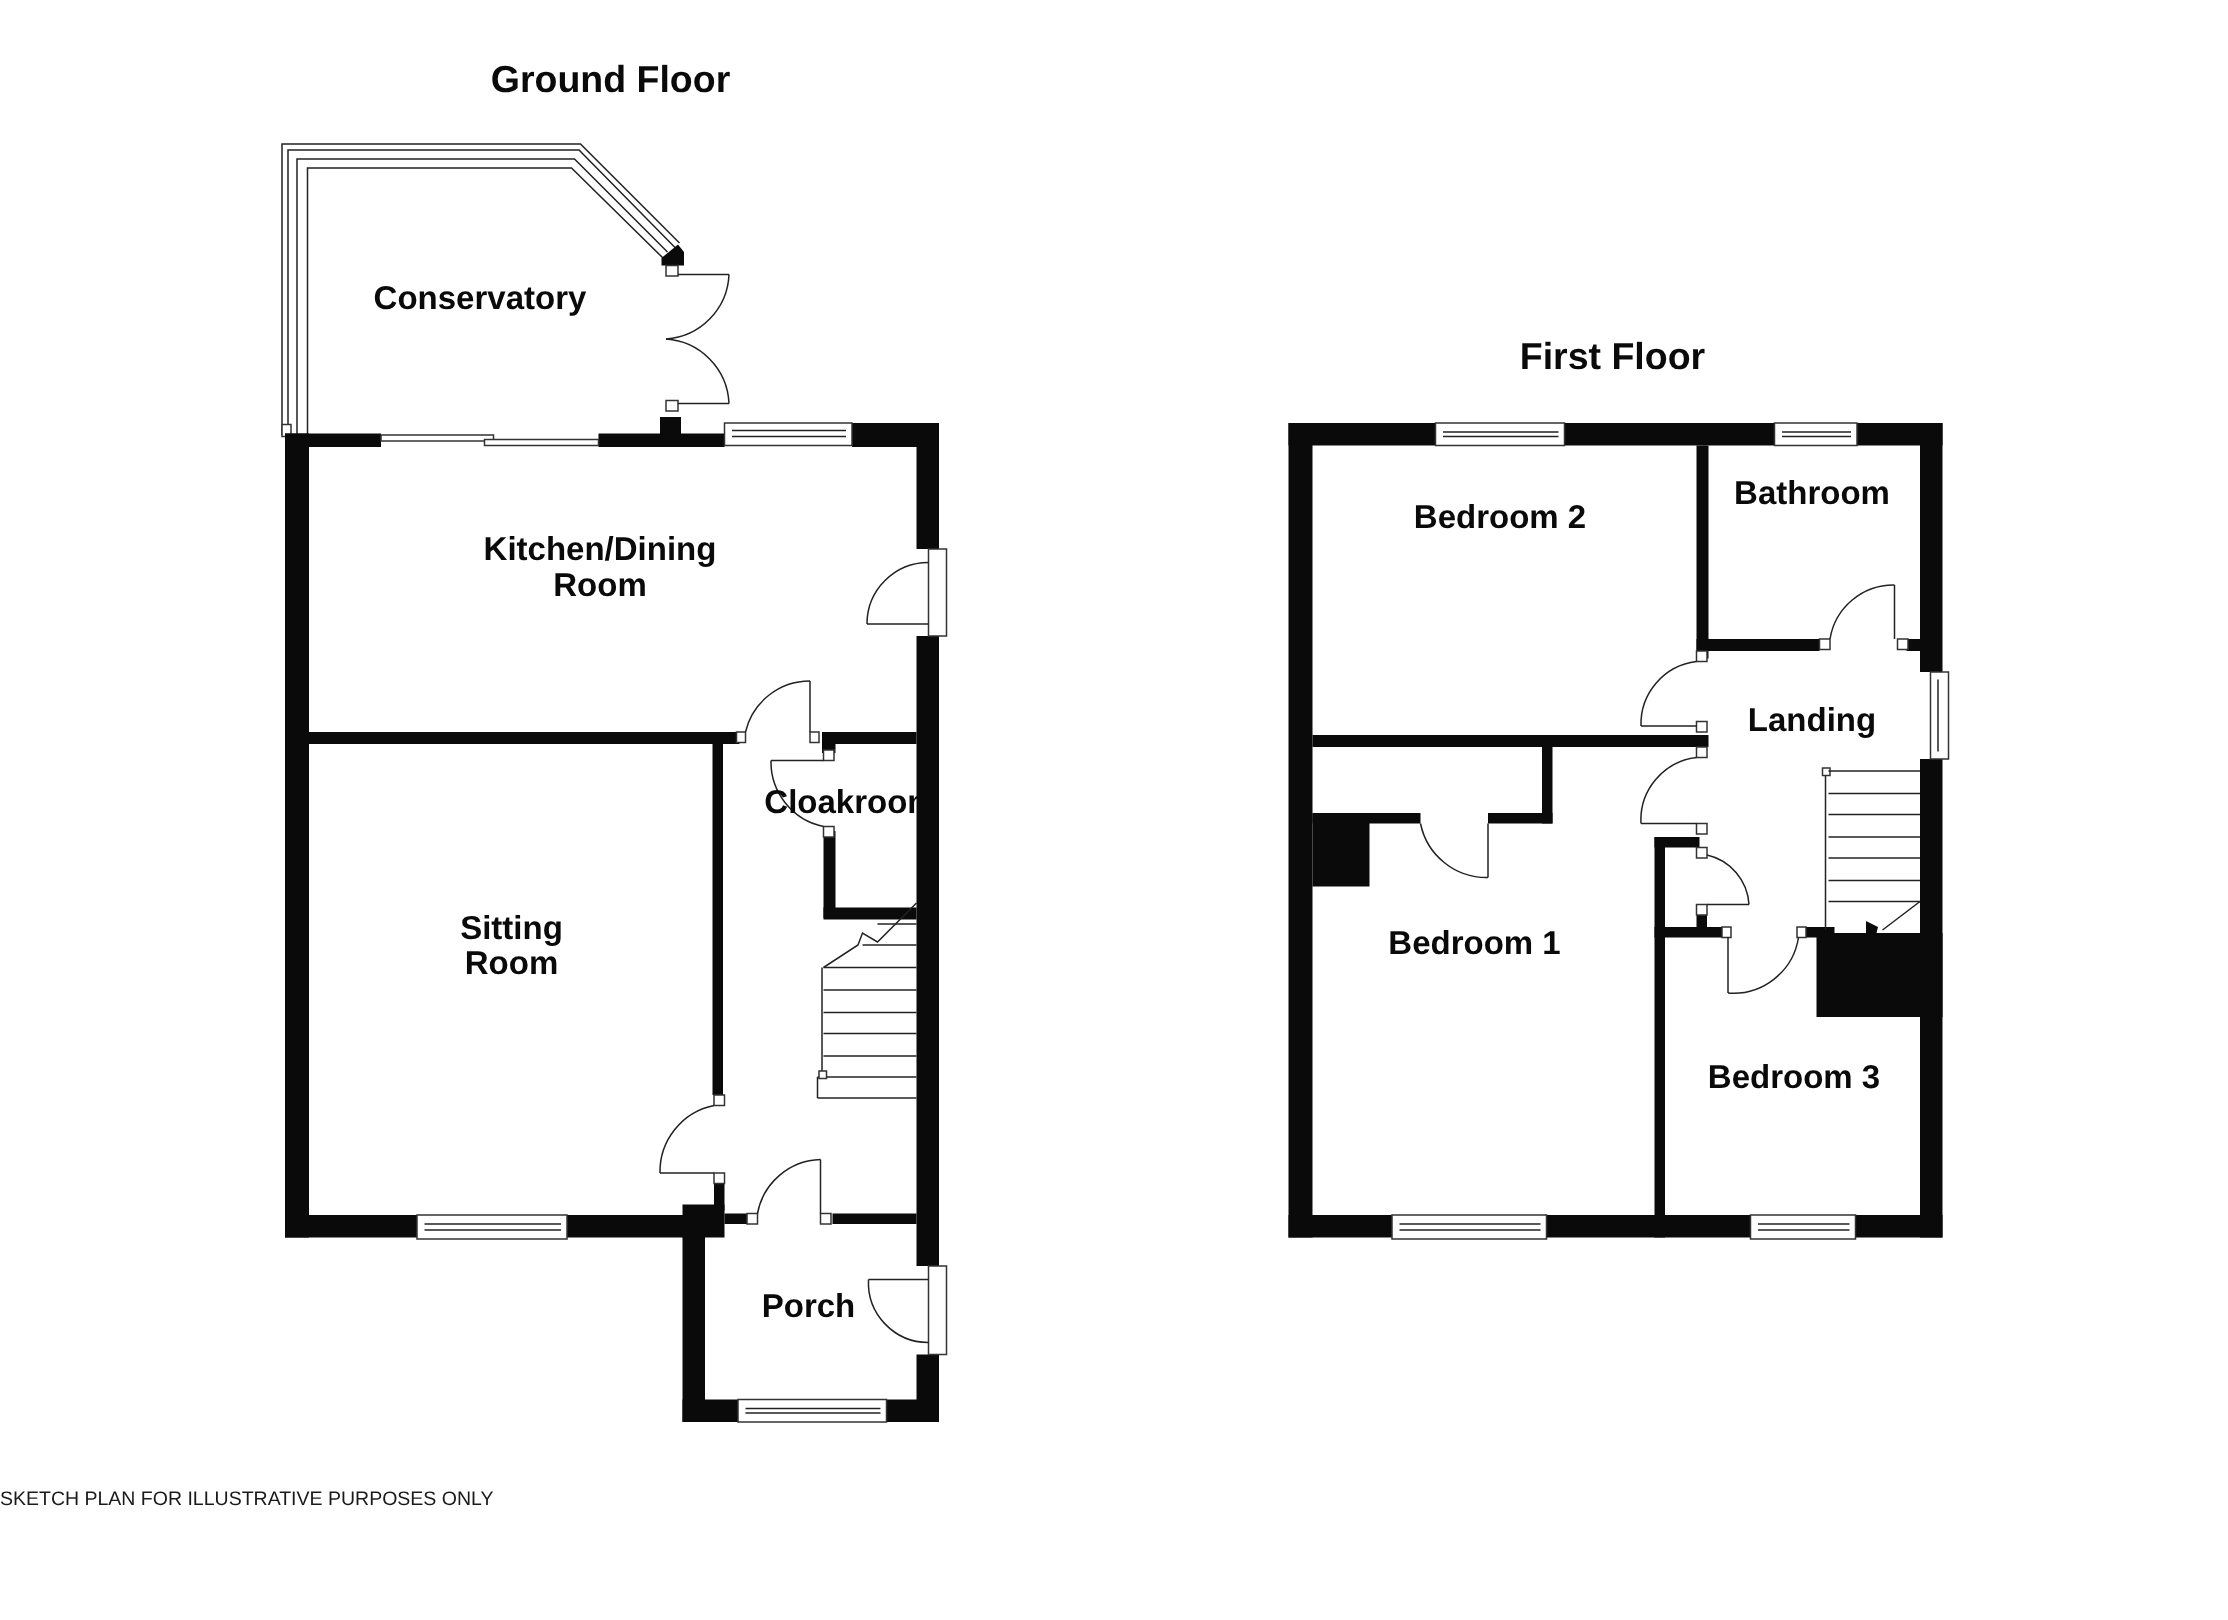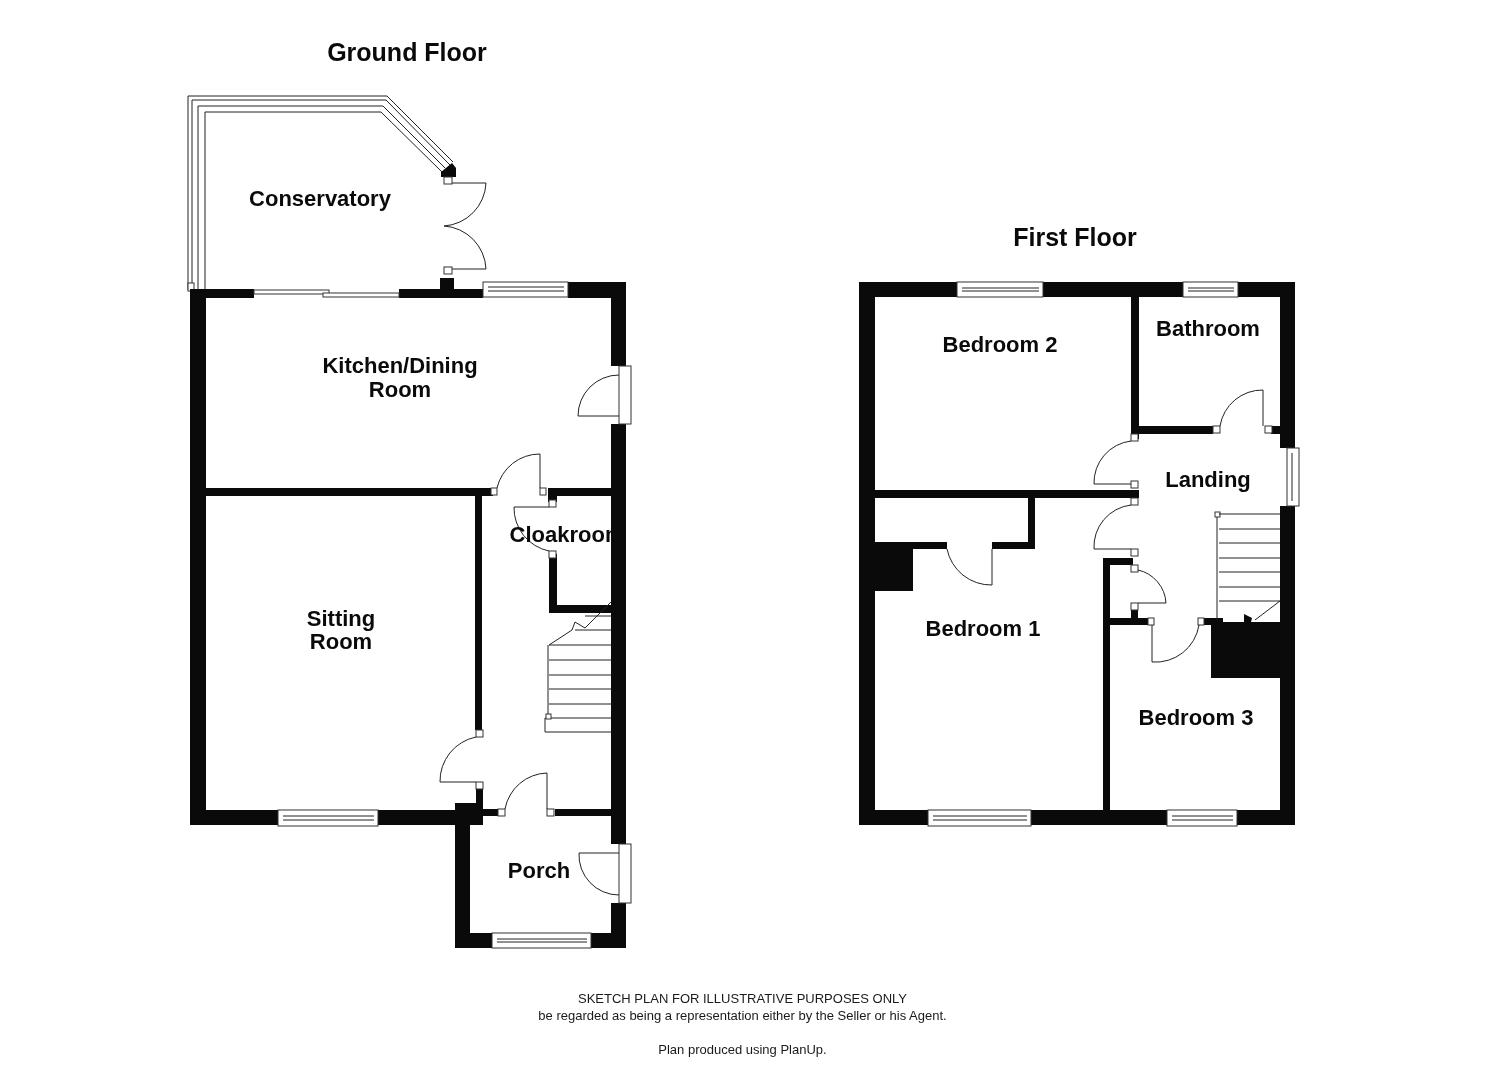--- a/index.html
+++ b/index.html
@@ -4,21 +4,21 @@
   <style>
     html, body { margin: 0; padding: 0; background: #ffffff; }
     body { width: 1485px; height: 1080px; position: relative; overflow: hidden; font-family: "Liberation Sans", sans-serif; }
     #plan { position: absolute; left: 0; top: 0; width: 1485px; height: 1080px; }
     .wall { fill: #0a0a0a; }
     .thin { fill: none; stroke: #222; stroke-width: 1; }
     .win { fill: #ffffff; stroke: #333; stroke-width: 1; }
     .post { fill: #ffffff; stroke: #333; stroke-width: 1; }
     .lbl { font-family: "Liberation Sans", sans-serif; font-weight: bold; font-size: 22px; fill: #0a0a0a; text-anchor: middle; }
     .title { font-family: "Liberation Sans", sans-serif; font-weight: bold; font-size: 25px; fill: #0a0a0a; text-anchor: middle; }
-    .footer { position: absolute; left: 0; width: 1485px; top: 990px; text-align: center; font-family: "Liberation Sans", sans-serif; font-size: 13px; color: #1a1a1a; line-height: 17px; }
+    .footer { position: absolute; left: 0; width: 1485px; top: 990px; font-family: "Liberation Sans", sans-serif; font-size: 13px; color: #1a1a1a; line-height: 17px; }
     .footer div { white-space: nowrap; }
     .footer .gap { height: 17px; }
   </style>
 </head>
 <body>
 
 <svg id="plan" viewBox="0 0 1485 1080" xmlns="http://www.w3.org/2000/svg">
 
   <g>
     <text class="title" x="407" y="61">Ground Floor</text>
@@ -249,16 +249,14 @@
     <text class="lbl" x="1000" y="352">Bedroom 2</text>
     <text class="lbl" x="1208" y="336">Bathroom</text>
     <text class="lbl" x="1208" y="487">Landing</text>
     <text class="lbl" x="983" y="636">Bedroom 1</text>
     <text class="lbl" x="1196" y="725">Bedroom 3</text>
   </g>
 </svg>
 
 <div class="footer">
   <div>SKETCH PLAN FOR ILLUSTRATIVE PURPOSES ONLY</div>
-  <div>be regarded as being a representation either by the Seller or his Agent.</div>
   <div class="gap"></div>
-  <div>Plan produced using PlanUp.</div>
 </div>
 
 </body></html>

